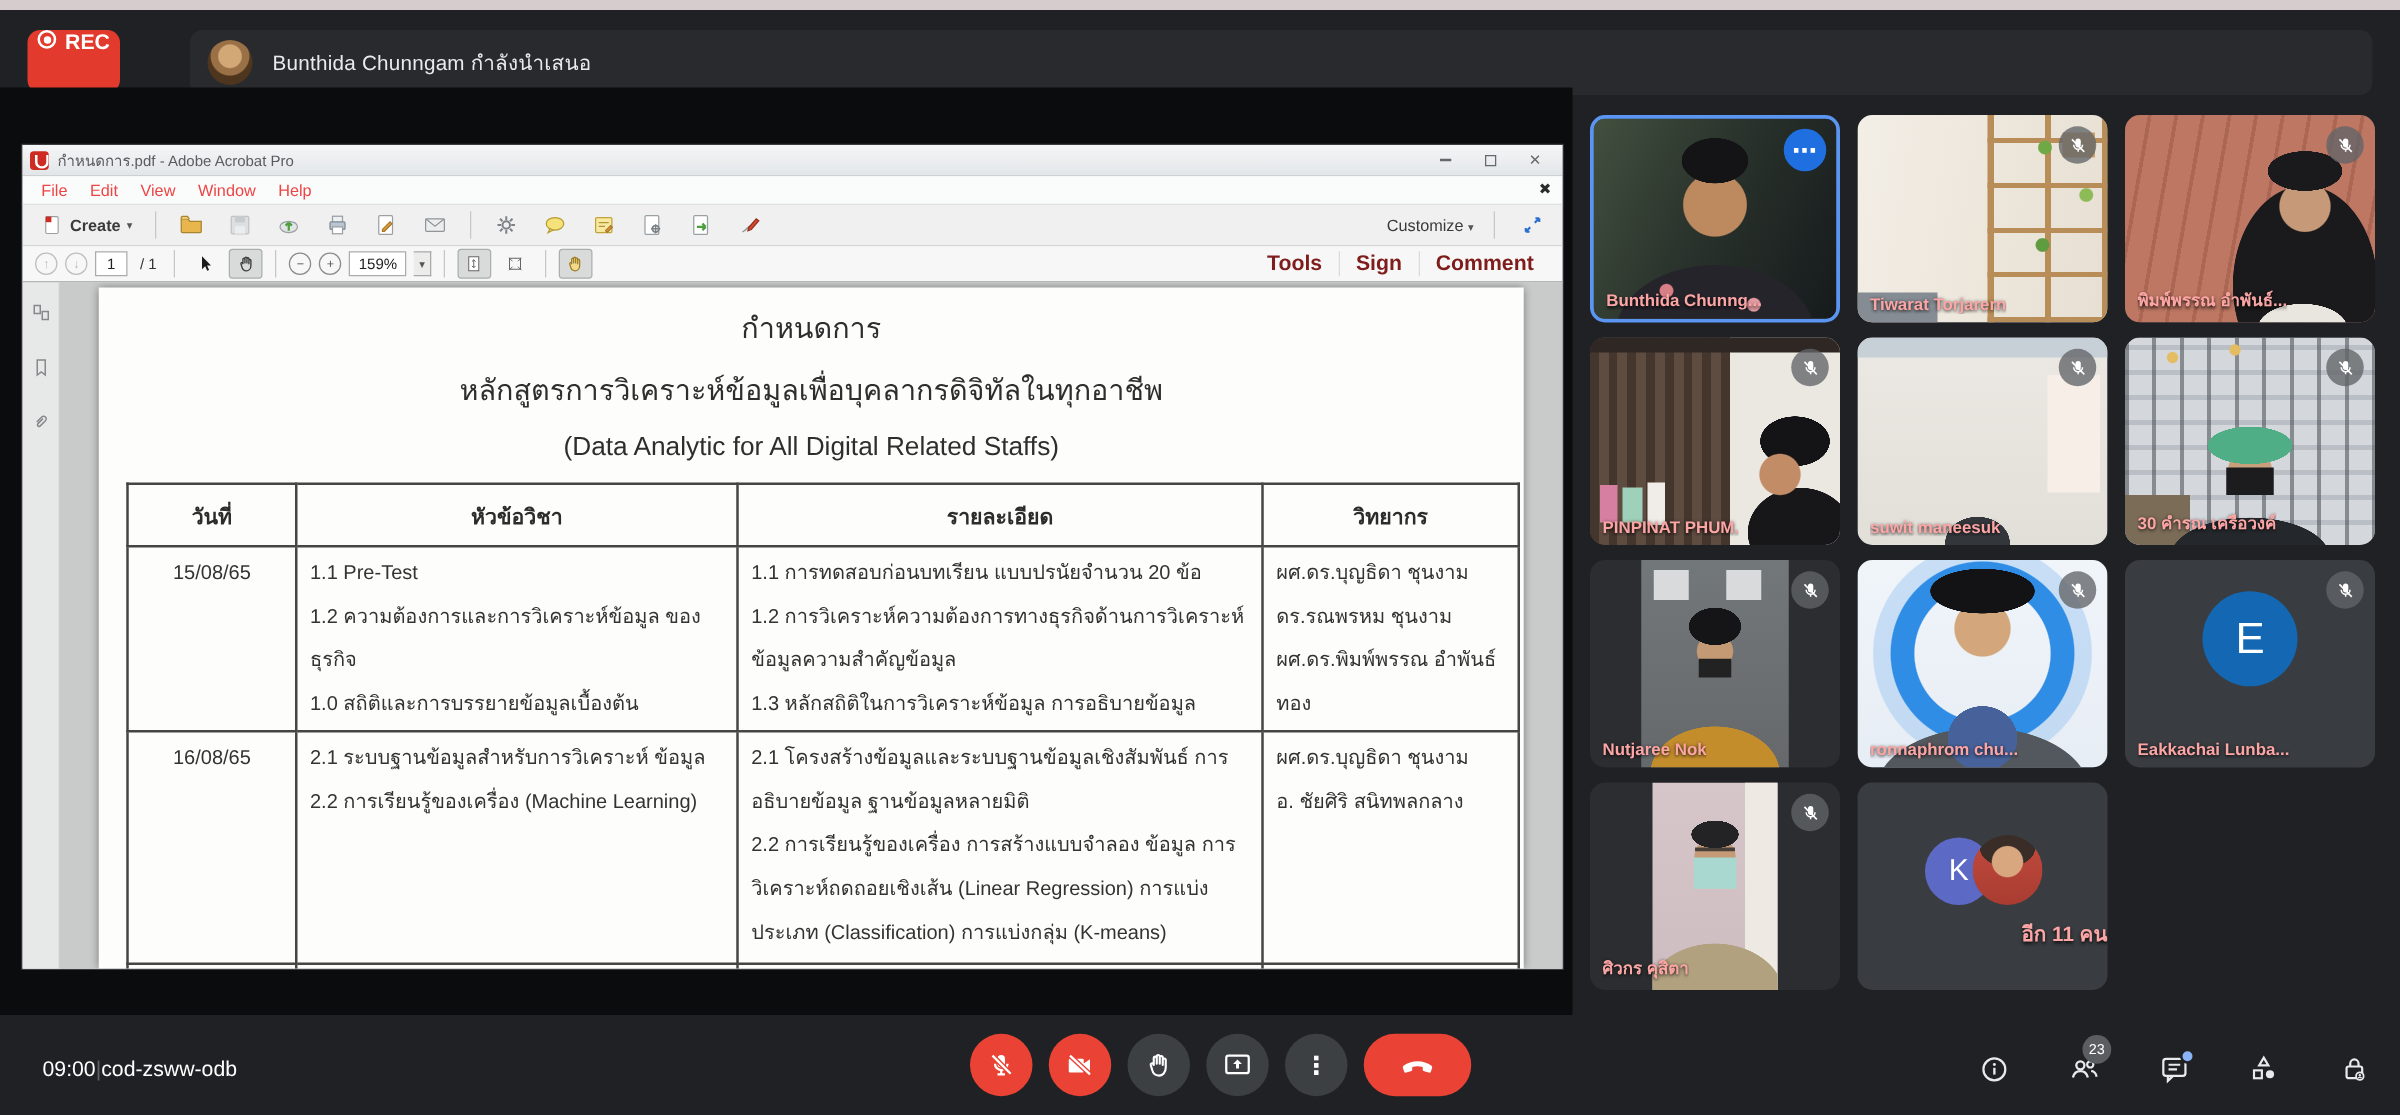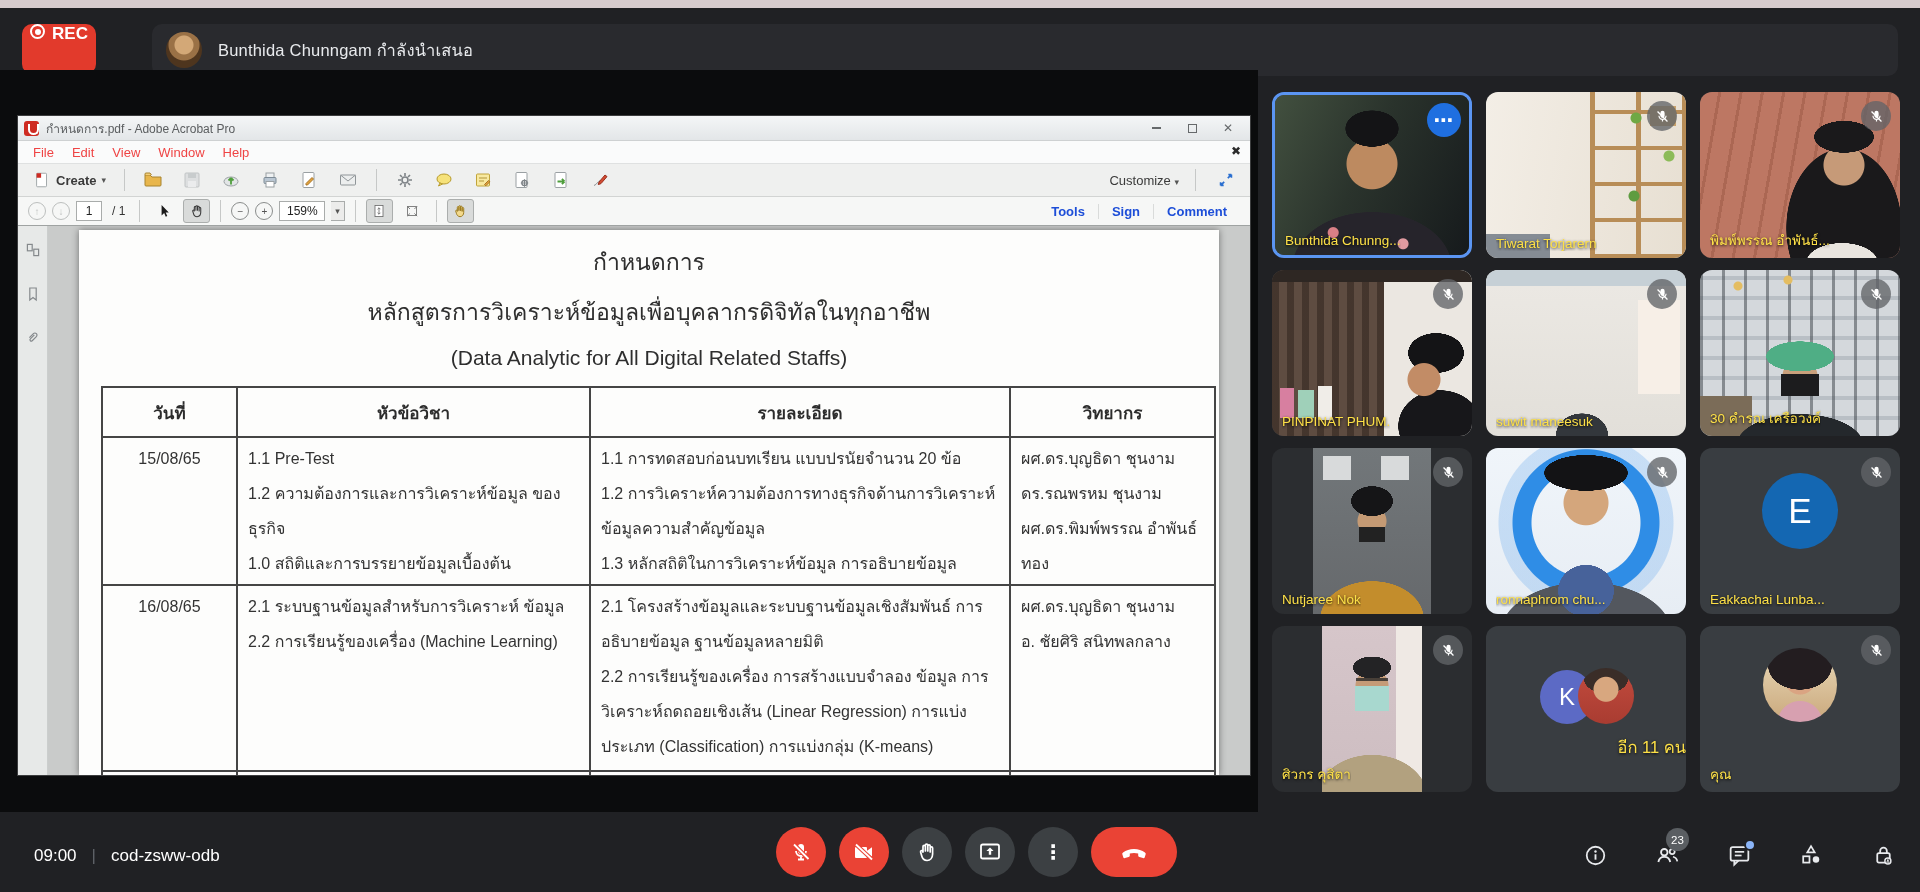--- a/index.html
+++ b/index.html
@@ -39,21 +39,21 @@
   .customize-label{font-size:13px;color:#3a3a3a}
   .pdf-toolbar2{height:29px;background:#f6f7f6;border-bottom:1px solid #9fa3a2;display:flex;align-items:center;padding:0 10px;gap:6px}
   .nav-arrow{width:18px;height:18px;border-radius:50%;border:1.5px solid #bcbfbe;color:#bcbfbe;font-size:10px;display:flex;align-items:center;justify-content:center}
   .page-box{width:26px;height:20px;background:#fff;border:1px solid #a9acab;font-size:12px;display:flex;align-items:center;justify-content:center;color:#222}
   .of-label{font-size:12px;color:#333;padding:0 4px}
   .tool-btn{min-width:27px;height:24px;border-radius:3px;display:flex;align-items:center;justify-content:center}
   .tool-btn.pressed{background:#d9dbda;border:1px solid #abaead}
   .zoom-box{width:46px;height:20px;background:#fff;border:1px solid #a9acab;font-size:12px;display:flex;align-items:center;justify-content:center;color:#222}
   .zoom-dd{height:20px;padding:0 4px;border:1px solid #a9acab;border-left:none;background:#ececeb;display:flex;align-items:center}
   .rt-tabs{margin-left:auto;display:flex;align-items:center}
-  .rt-tab{font-size:13px;font-weight:bold;color:#1d4ed8;padding:0 13px;border-left:1px solid #d9dbda}
+  .rt-tab{font-size:17px;font-weight:bold;color:#7f1d1d;padding:0 13px;border-left:1px solid #d9dbda}
   .rt-tab:first-child{border-left:none}
   .pdf-body{display:flex;height:549px}
   .pdf-sidebar{width:30px;background:#e7e9e8;border-right:1px solid #cbcecd;display:flex;flex-direction:column;align-items:center;padding-top:16px;gap:28px}
   .doc-area{flex:1;background:#c9cbca;display:flex;justify-content:center;overflow:hidden;padding-top:4px}
   .page{width:1140px;background:#fdfdfc;box-shadow:0 0 7px rgba(0,0,0,.45);padding-top:12px}
   .doc-title{text-align:center;color:#2e2e2e}
   .doc-title.t1{font-size:23px;margin:2px 0 14px}
   .doc-title.t2{font-size:23px;margin:0 0 16px}
   .doc-title.t3{font-size:21px;margin:0 0 16px}
   .doc-table{border-collapse:collapse;table-layout:fixed;width:1113px;margin-left:22px;margin-top:12px}
@@ -62,32 +62,32 @@
   .td-date{text-align:center}
   .row-1{height:141px}.row-2{height:186px}
   .cell-line{display:block}
 
   
   .tiles{position:absolute;left:1272px;top:92px;display:grid;grid-template-columns:repeat(3,200px);grid-auto-rows:166px;gap:12px 14px}
   .tile{position:relative;border-radius:12px;overflow:hidden;background:#393d41}
   .tile.speaking{border:3px solid #5b95f2}
   .scene{position:absolute;inset:0}
   .pcol{position:absolute;top:0;height:100%}
-  .name{position:absolute;left:10px;bottom:7px;color:#fde047;font-size:13.5px;font-weight:400;text-shadow:0 1px 3px rgba(0,0,0,.9);max-width:180px;white-space:nowrap;overflow:hidden}
+  .name{position:absolute;left:10px;bottom:7px;color:#fca5a5;font-size:13.5px;font-weight:700;text-shadow:0 1px 3px rgba(0,0,0,.9);max-width:180px;white-space:nowrap;overflow:hidden}
   .name.centered{left:0;right:0;bottom:auto;top:108px;text-align:right;font-size:16.5px;max-width:none}
   .mic-badge{position:absolute;top:9px;right:9px;width:30px;height:30px;border-radius:50%;background:rgba(97,100,104,.78);display:flex;align-items:center;justify-content:center}
   .more-badge{position:absolute;top:8px;right:8px;width:34px;height:34px;border-radius:50%;background:#1f6fe0;color:#fff;display:flex;align-items:center;justify-content:center;font-size:20px;font-weight:bold;letter-spacing:1px}
   .avatar-circle{position:absolute;border-radius:50%;display:flex;align-items:center;justify-content:center;color:#fff}
   .av-e{left:62px;top:25px;width:76px;height:76px;background:#1467b2;font-size:35px}
   .av-k{left:54px;top:44px;width:54px;height:54px;background:#5c6ac5;font-size:24px;z-index:1}
   .av-kid{left:92px;top:42px;width:56px;height:56px;z-index:2;background:radial-gradient(circle at 50% 38%,#d8a77f 12px,rgba(0,0,0,0) 13px),radial-gradient(ellipse 22px 14px at 50% 20%,#3a2d28 99%,rgba(0,0,0,0) 100%),linear-gradient(#c24b3e,#a93c31)}
   .av-you{left:63px;top:22px;width:74px;height:74px;background:radial-gradient(ellipse 32px 24px at 50% 24%,#231d20 99%,rgba(0,0,0,0) 100%),radial-gradient(circle at 50% 42%,#daa482 15px,rgba(0,0,0,0) 16px),radial-gradient(circle at 50% 102%,#d7a0b0 22px,rgba(0,0,0,0) 23px),linear-gradient(#e9dab9,#caa87c)}
 
   
-  .bb-left{position:absolute;left:34px;bottom:26px;display:flex;align-items:center;gap:15px;color:#fff;font-size:17px;font-weight:500}
+  .bb-left{position:absolute;left:34px;bottom:26px;display:flex;align-items:center;color:#fff;font-size:17px;font-weight:500}
   .bb-divider{color:#5f6368;font-weight:400}
   .bb-center{position:absolute;left:776px;bottom:15px;display:flex;gap:13px;align-items:center}
   .ctl{width:50px;height:50px;border-radius:50%;background:#3c4043;display:flex;align-items:center;justify-content:center}
   .ctl.danger{background:#ea4335}
   .ctl.end-call{width:86px;border-radius:26px}
   .bb-right{position:absolute;right:24px;bottom:24px;display:flex;gap:46px;align-items:center}
   .bb-icon{position:relative;width:26px;height:26px;display:flex;align-items:center;justify-content:center}
   .count-badge{position:absolute;top:-14px;left:12px;min-width:23px;height:23px;border-radius:12px;background:#5a5e62;color:#fff;font-size:11.5px;display:flex;align-items:center;justify-content:center}
   .chat-dot{position:absolute;top:-3px;right:-4px;width:12px;height:12px;border-radius:50%;background:#8ab4f8;border:2px solid #202124}
 </style>
@@ -543,31 +543,20 @@
         </div>
       <div class="name">ศิวกร คุสิตา</div>
     </div>
 
     <div class="tile">
       <div class="avatar-circle av-k">K</div>
       <div class="avatar-circle av-kid"></div>
       <div class="name centered">อีก 11 คน</div>
     </div>
 
-    <div class="tile">
-      <div class="avatar-circle av-you"></div>
-      <div class="mic-badge">
-          <svg width="17" height="17" viewBox="0 0 24 24">
-            <path fill="#fff" d="M12 14a3 3 0 0 0 3-3V7a3 3 0 0 0-6 0v4a3 3 0 0 0 3 3z"></path>
-            <path fill="none" stroke="#fff" stroke-width="1.7" d="M7 11a5 5 0 0 0 10 0M12 16v3"></path>
-            <line x1="5" y1="5" x2="19" y2="19" stroke="#fff" stroke-width="1.8"></line>
-          </svg>
-        </div>
-      <div class="name">คุณ</div>
-    </div>
 
   </div>
 
   <div class="bb-left">
     <span>09:00</span>
     <span class="bb-divider">|</span>
     <span>cod-zsww-odb</span>
   </div>
 
   <div class="bb-center">

